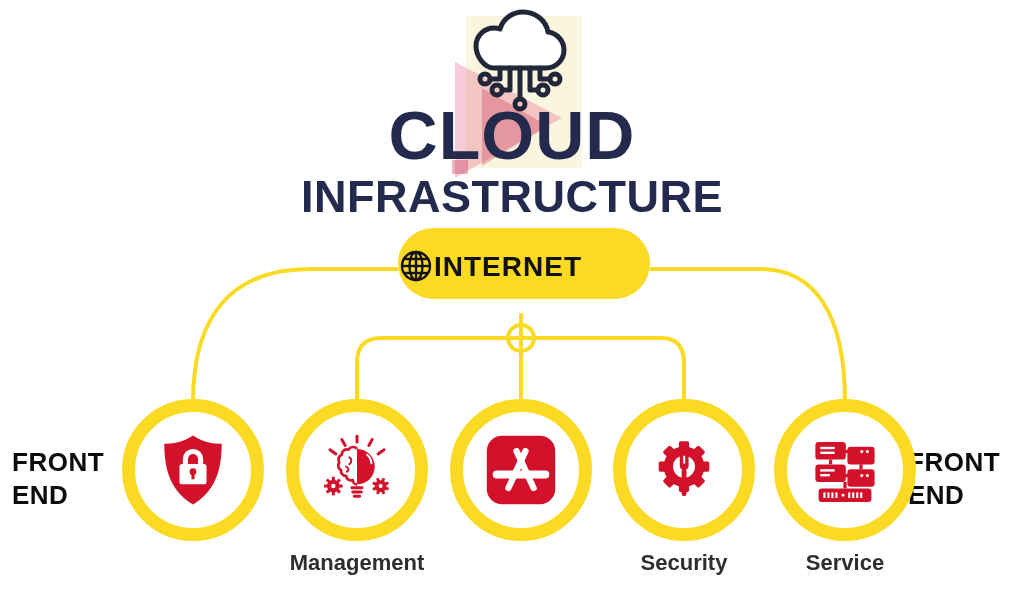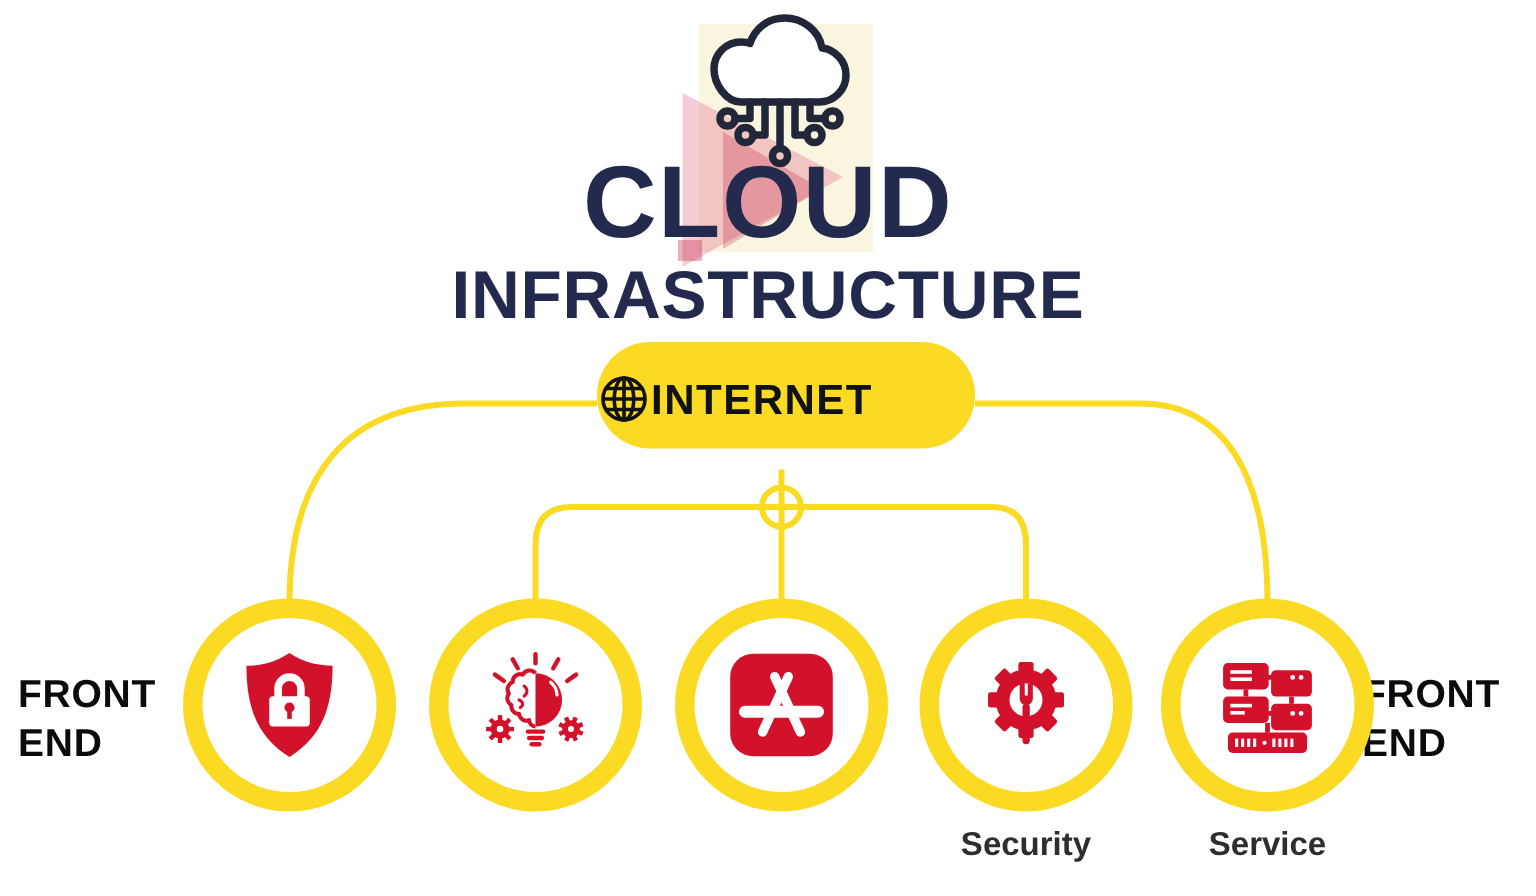--- a/index.html
+++ b/index.html
@@ -194,20 +194,21 @@
             <rect x="-1.75" y="-10" width="3.5" height="4.5"></rect>
           </g>
         <g transform="rotate(337)">
             <rect x="-1.75" y="-10" width="3.5" height="4.5"></rect>
           </g>
         <circle r="7"></circle>
           <circle r="2.4" fill="#ffffff"></circle>
       </g>
     </svg>
   </div>
+  <div class="node-label abs" style="left:272px;top:550px;">Management</div>
 
   <div class="node abs" style="left:450px;top:399px;">
     <svg width="72" height="72" viewBox="0 0 80 80">
       <rect x="2" y="2" width="76" height="76" rx="17" fill="#D2112B"></rect>
       <g stroke="#ffffff" stroke-linecap="round" fill="none">
         <path d="M13,45 H67" stroke-width="9"></path>
         <path d="M26,60 L45,19" stroke-width="7"></path>
         <path d="M54,60 L35,19" stroke-width="7"></path>
       </g>
     </svg>

